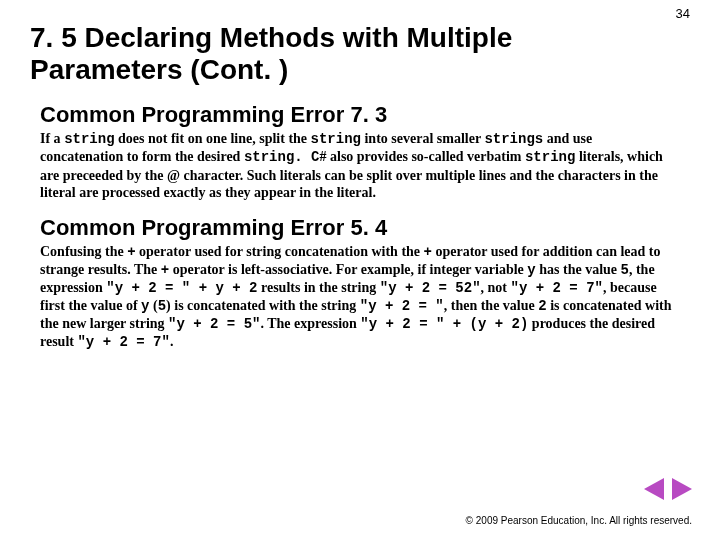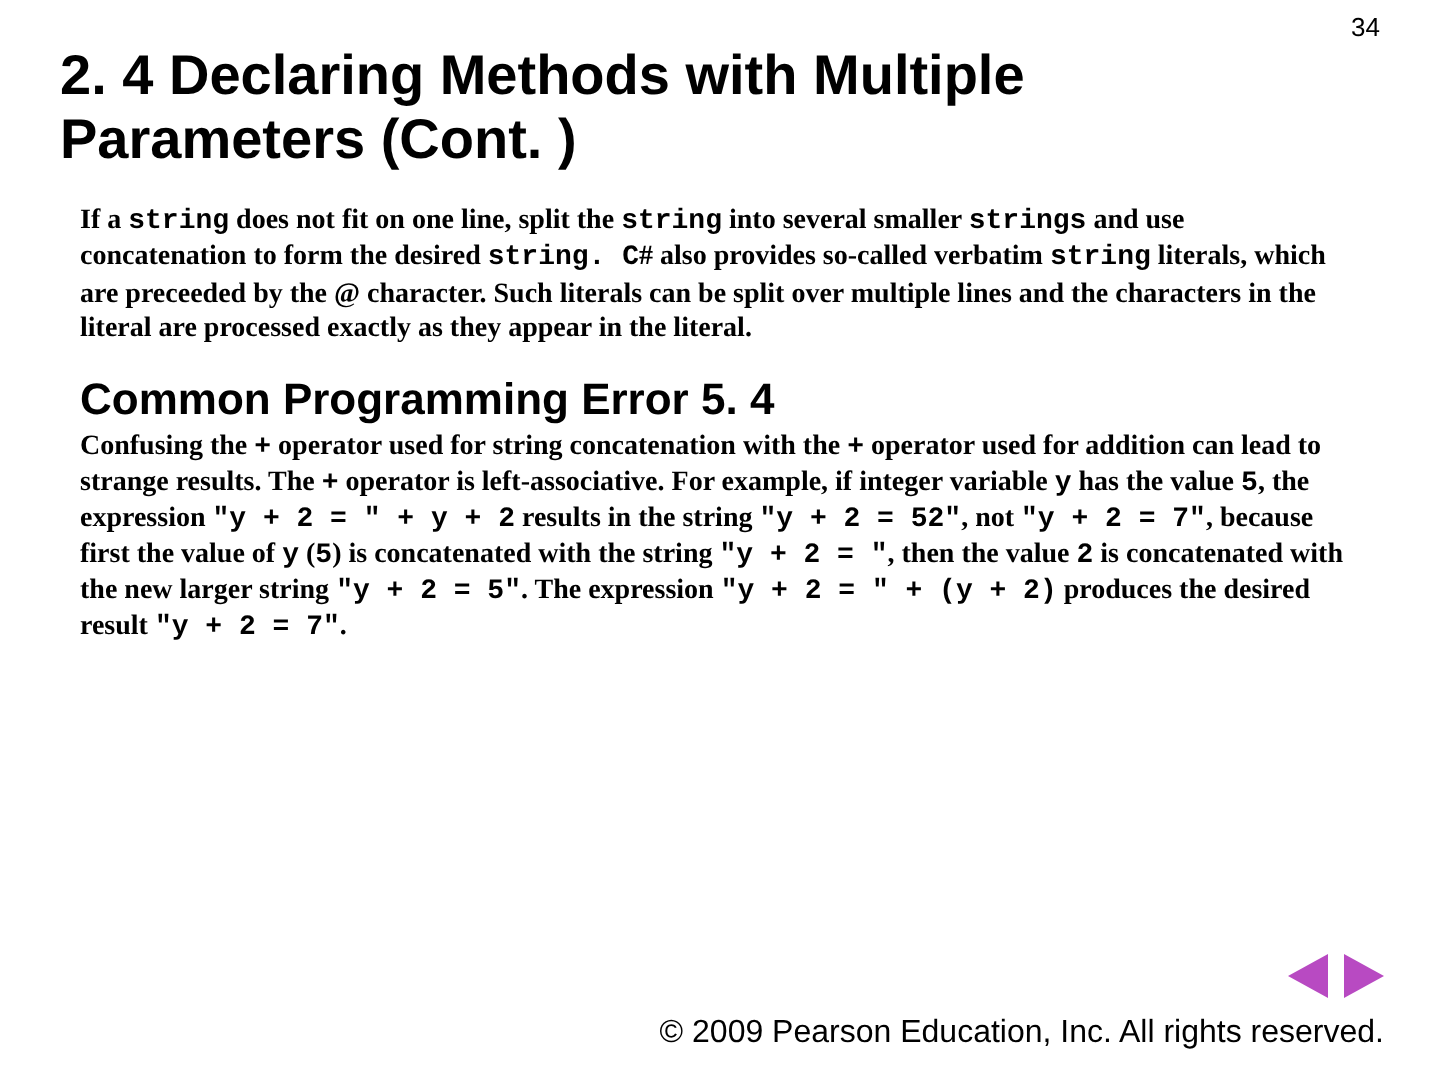--- a/index.html
+++ b/index.html
@@ -2,35 +2,36 @@
 <html><head>
 <meta charset="utf-8">
 <style>
   html,body{margin:0;padding:0;width:720px;height:540px;background:#fff;font-family:"Times New Roman",Times,serif;color:#000;overflow:hidden}
   .slide{position:relative;width:720px;height:540px;box-sizing:border-box;padding:18px 30px 0 30px}
   .pageno{position:absolute;top:6px;right:30px;font-family:Arial,Helvetica,sans-serif;font-size:13px}
   .title{font-family:Arial,Helvetica,sans-serif;font-weight:bold;font-size:28px;line-height:1.15;margin:4px 0 16px 0;max-width:560px}
   .cpe{font-family:Arial,Helvetica,sans-serif;font-weight:bold;font-size:22px;margin:6px 0 2px 0}
   .body{font-family:"Times New Roman",Times,serif;font-size:14px;font-weight:bold;line-height:1.22;margin:0 8px 0 0}
   .code{font-family:"Courier New",Courier,monospace;font-weight:bold}
-  .footer{position:absolute;bottom:14px;right:28px;font-family:Arial,Helvetica,sans-serif;font-size:16px}
+  .footer{position:absolute;bottom:14px;right:28px;font-family:Arial,Helvetica,sans-serif;font-size:10px}
   .nav{position:absolute;bottom:36px;right:28px}
   .tri{display:inline-block;width:0;height:0;border-top:11px solid transparent;border-bottom:11px solid transparent;margin-left:4px}
   .tri.left{border-right:20px solid #b84ac2}
   .tri.right{border-left:20px solid #b84ac2}
   .pad{padding-left:10px;padding-right:10px}
 </style>
 </head>
 <body>
 
 <div class="slide">
   <div class="pageno">34</div>
-  <div class="title">2. 4  Declaring Methods with Multiple Parameters (Cont. )</div>
+  <div class="title">7. 5  Declaring Methods with Multiple Parameters (Cont. )</div>
 
   <div class="pad">
+    <div class="cpe">Common Programming Error 7. 3</div>
     <p class="body">
       <span>If a </span><span class="code">string</span><span> does not fit on one line, split the </span><span class="code">string</span><span> into several smaller </span><span class="code">strings</span><span> and use concatenation to form the desired </span><span class="code">string. C</span><span># also provides so-called verbatim </span><span class="code">string</span><span> literals, which are preceeded by the @ character. Such literals can be split over multiple lines and the characters in the literal are processed exactly as they appear in the literal.</span>
     </p>
 
     <div class="cpe" style="margin-top:14px">Common Programming Error 5. 4</div>
     <p class="body">
       <span>Confusing the </span><span class="code">+</span><span> operator used for string concatenation with the </span><span class="code">+</span><span> operator used for addition can lead to strange results. The </span><span class="code">+</span><span> operator is left-associative. For example, if integer variable </span><span class="code">y</span><span> has the value </span><span class="code">5</span><span>, the expression </span><span class="code">"y + 2 = " + y + 2</span><span> results in the string </span><span class="code">"y + 2 = 52"</span><span>, not </span><span class="code">"y + 2 = 7"</span><span>, because first the value of </span><span class="code">y</span><span> (</span><span class="code">5</span><span>) is concatenated with the string </span><span class="code">"y + 2 = "</span><span>, then the value </span><span class="code">2</span><span> is concatenated with the new larger string </span><span class="code">"y + 2 = 5"</span><span>. The expression </span><span class="code">"y + 2 = " + (y + 2)</span><span> produces the desired result </span><span class="code">"y + 2 = 7"</span><span>.</span>
     </p>
   </div>
 

